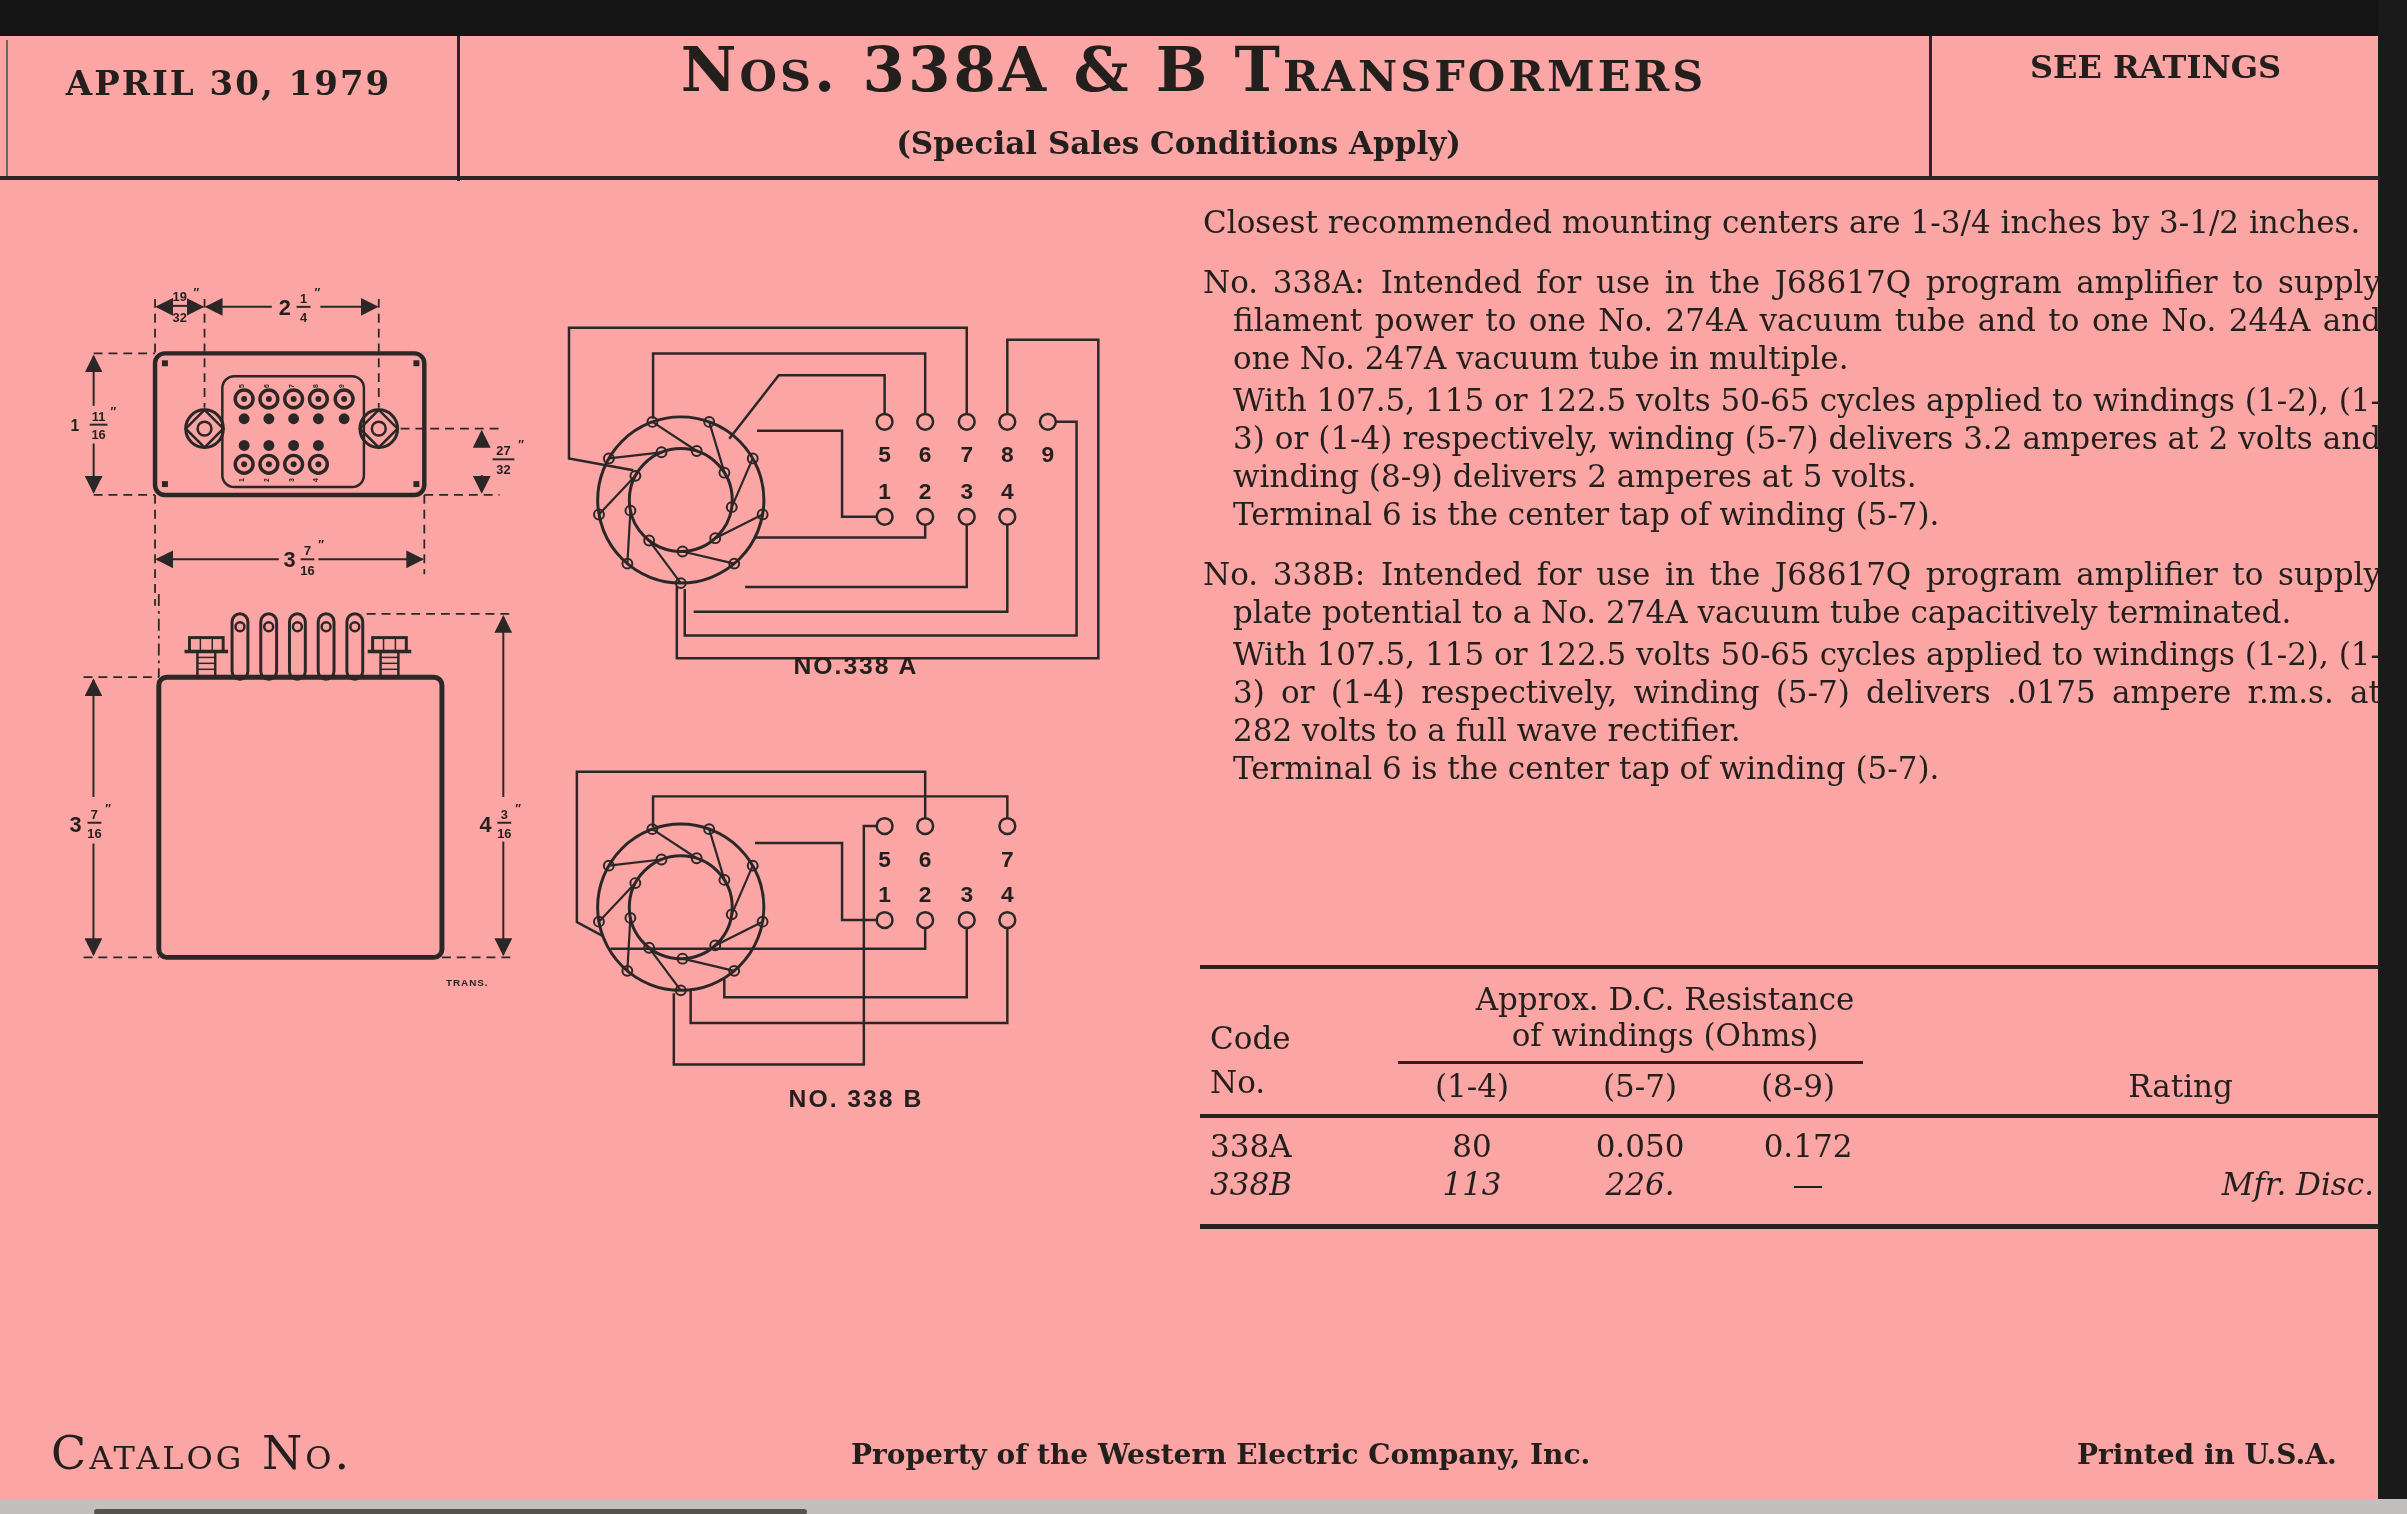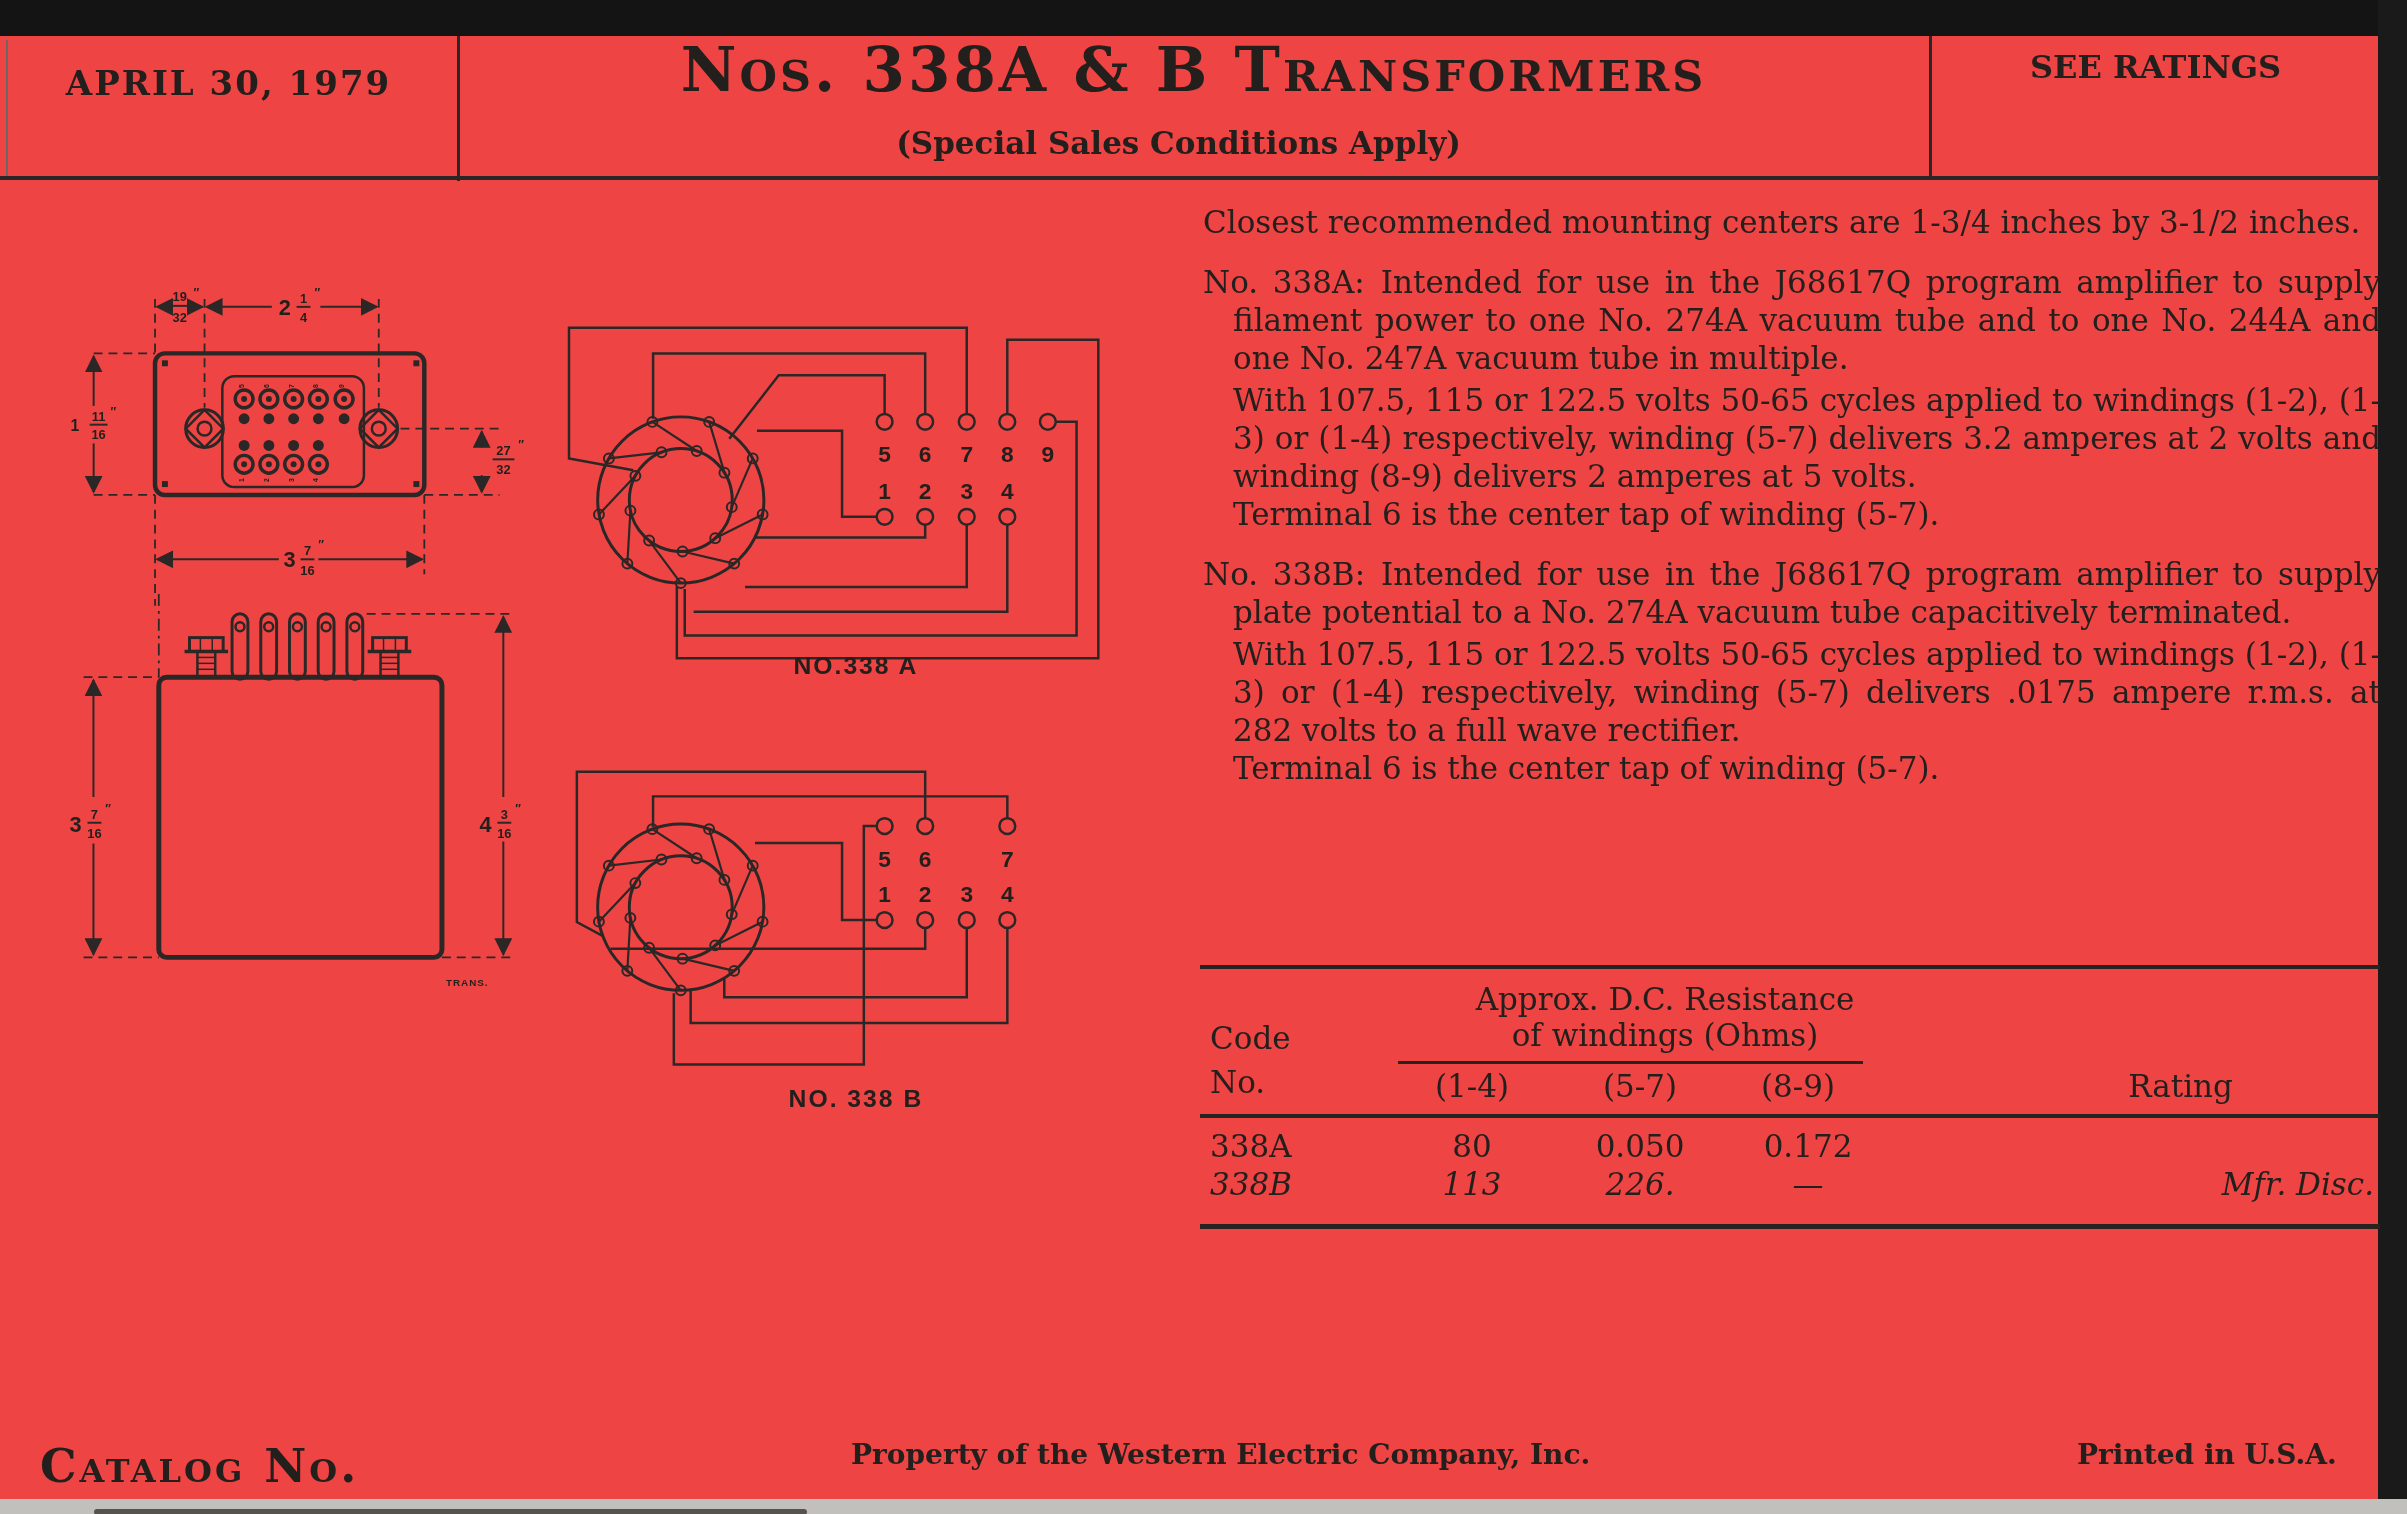--- a/index.html
+++ b/index.html
@@ -1,16 +1,16 @@
 <!DOCTYPE html>
 <html><head>
 <meta charset="utf-8">
 <style>
   html,body{margin:0;padding:0;background:#111;}
-  .page{position:relative;width:2408px;height:1515px;background:#ef4444;overflow:hidden;
+  .page{position:relative;width:2408px;height:1515px;background:#fca5a5;overflow:hidden;
         font-family:"DejaVu Serif","Liberation Serif",serif;color:#221f1c;}
   .abs{position:absolute;}
   
   .band-top{left:0;top:0;width:2408px;height:36px;background:#141414;}
   .band-right{right:0;top:0;width:30px;height:1515px;background:#1a1a1a;}
   .band-bottom{left:0;top:1499px;width:2408px;height:16px;background:#c2c0bc;}
   .smudge{left:94px;top:1509px;width:713px;height:6px;background:#56534f;border-radius:3px;}
   
   .hdr-rule{left:0;top:176px;width:2380px;height:4px;background:#2a2726;}
   .hdr-v1{left:457px;top:36px;width:3px;height:145px;background:#2a2726;}
@@ -36,21 +36,21 @@
   .t-code{position:absolute;left:10px;top:51px;line-height:44px;}
   .t-fr{position:absolute;left:198px;top:96px;width:465px;height:3px;background:#262321;}
   .t-sh{position:absolute;top:103px;text-align:center;width:168px;}
   .t-rating-h{position:absolute;top:103px;left:832px;width:297px;text-align:center;}
   .t-row{position:absolute;width:100%;display:grid;grid-template-columns:188px 168px 168px 168px 1fr;}
   .t-row .c-code{padding-left:10px;}
   .t-row .c-num{text-align:center;}
   .t-row .c-rating{text-align:right;padding-right:6px;}
   .t-row.disc{font-style:italic;}
   
-  .catalog{left:40px;top:1426px;font-size:46px;font-weight:700;font-variant:small-caps;letter-spacing:3px;margin-top:13px;}
+  .catalog{left:51px;top:1426px;font-size:46px;font-weight:400;font-variant:small-caps;letter-spacing:3px;}
   .property{left:851px;top:1438px;width:990px;font-size:28px;font-weight:700;}
   .printed{left:2077px;top:1438px;font-size:28px;font-weight:700;}
   
   svg{overflow:visible;}
   svg .ln{stroke:#2a2726;fill:none;}
   svg .dash{stroke:#2a2726;fill:none;stroke-width:1.8;stroke-dasharray:9 6;}
   svg .dashdot{stroke:#2a2726;fill:none;stroke-width:1.8;stroke-dasharray:12 5 3 5;}
   svg .dim{stroke:#2a2726;fill:none;stroke-width:2;}
   svg .fill{fill:#2a2726;stroke:none;}
   svg text{fill:#221f1c;font-family:"Liberation Sans","DejaVu Sans",sans-serif;}

